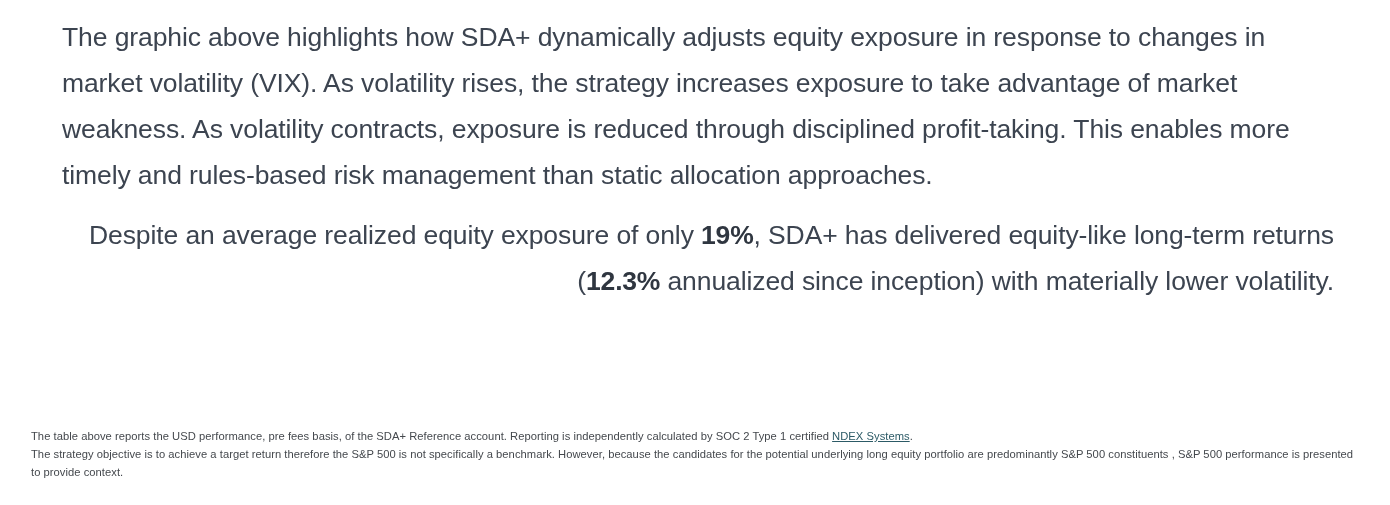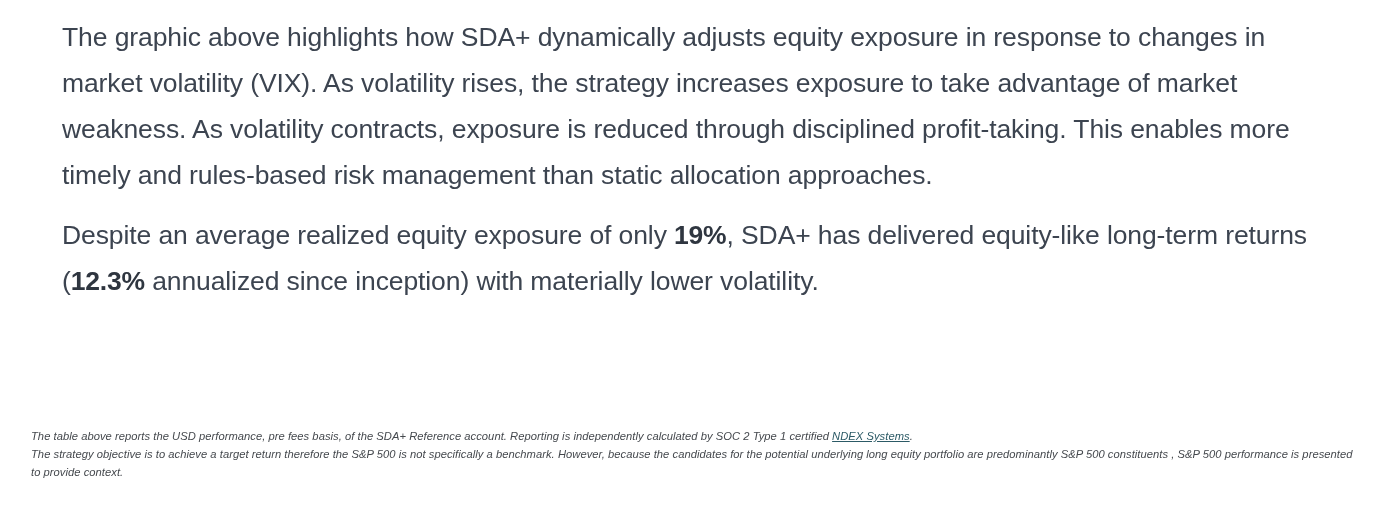--- a/index.html
+++ b/index.html
@@ -36,21 +36,21 @@
     font-size: 26.5px;
     line-height: 46px;
     letter-spacing: -0.1px;
     color: #3c4450;
     font-weight: 400;
     font-stretch: semi-condensed;
     transform-origin: left top;
     text-align: left;
   }
 
-  .para:last-child { margin-bottom: 0; }
+  .para:last-child { margin-bottom: 0; text-align: right; }
 
   .para b, .para .em-num {
     font-weight: 700;
     color: #2f3640;
     letter-spacing: -0.2px;
   }
 
   
   .footnotes {
     position: absolute;
@@ -59,21 +59,20 @@
     width: 1330px;
   }
 
   .fn-line {
     font-size: 11.2px;
     line-height: 17.8px;
     color: #44484d;
     letter-spacing: 0.04px;
     margin: 0;
     font-stretch: semi-condensed;
-    font-style: italic;
   }
 
   .fn-link {
     color: #2c5a66;
     text-decoration: underline;
     text-underline-offset: 1px;
     cursor: pointer;
   }
 </style>
 </head>

